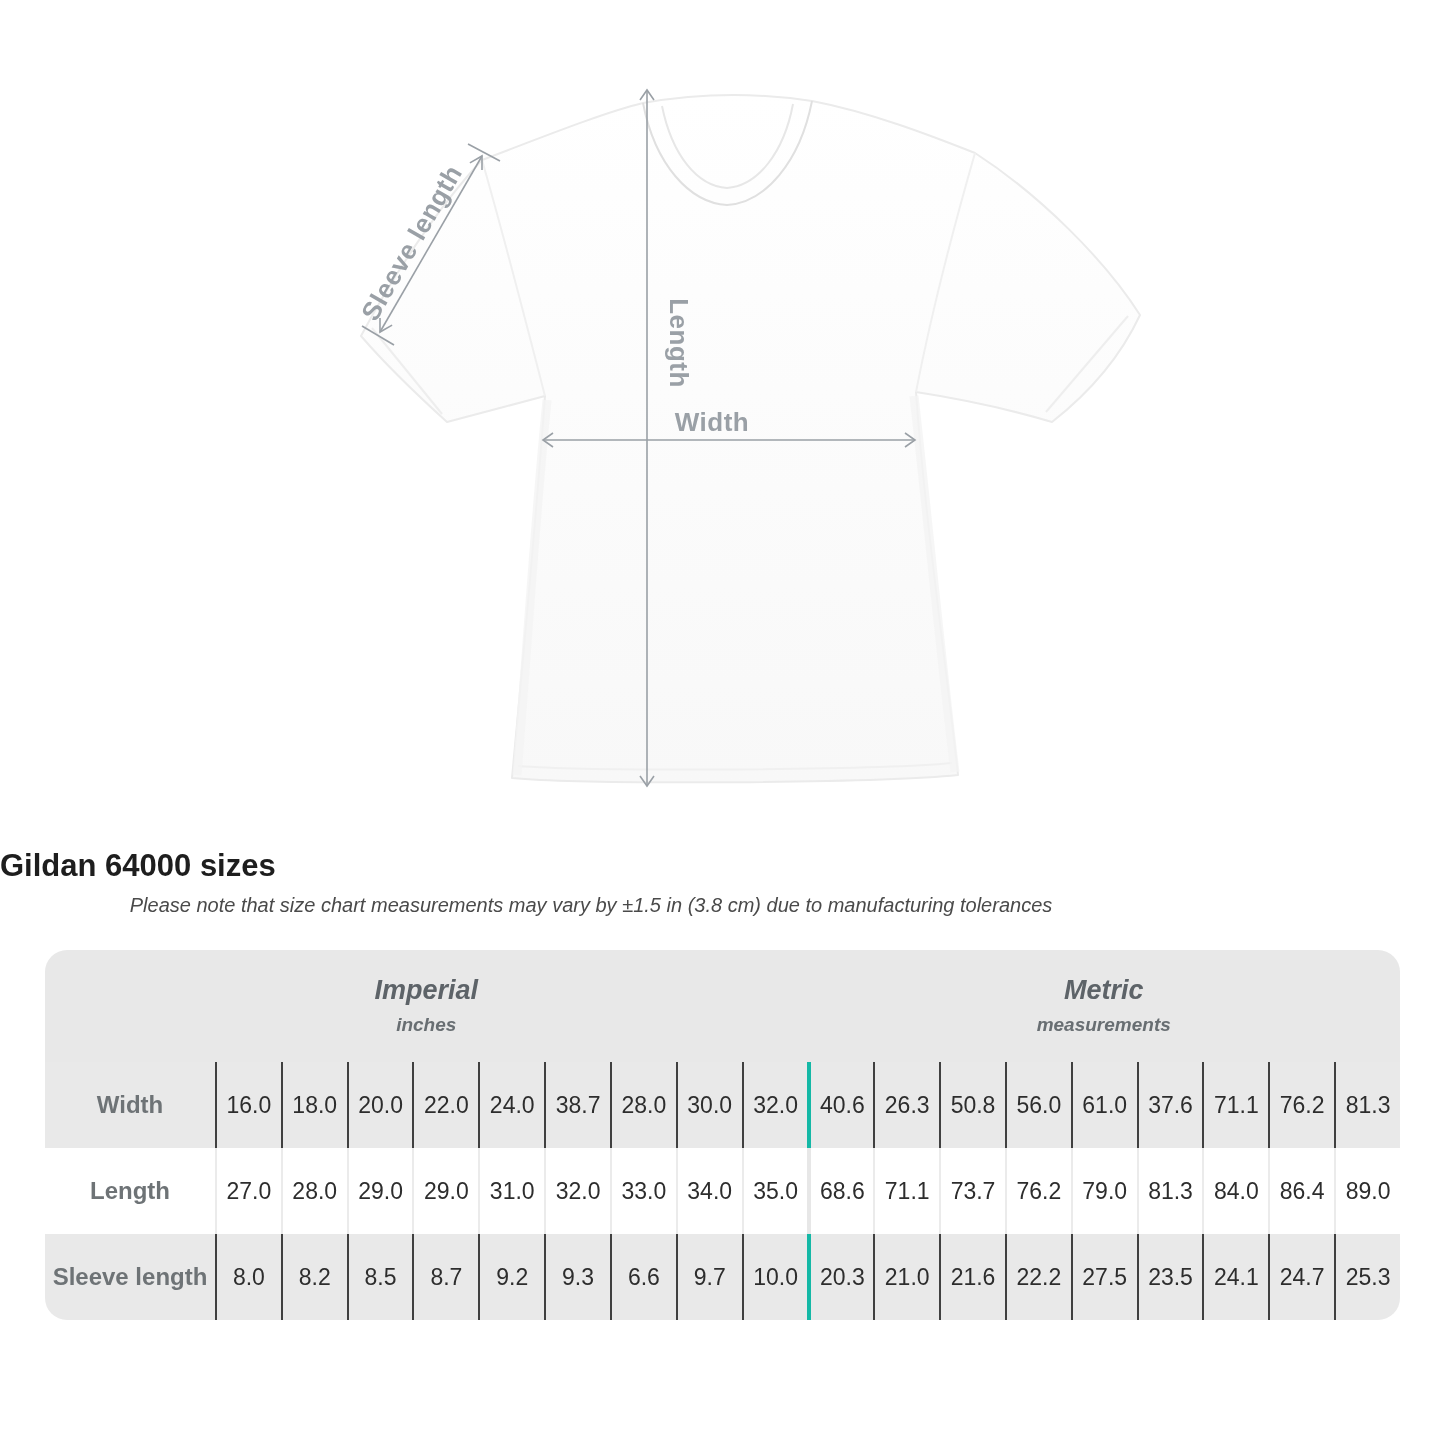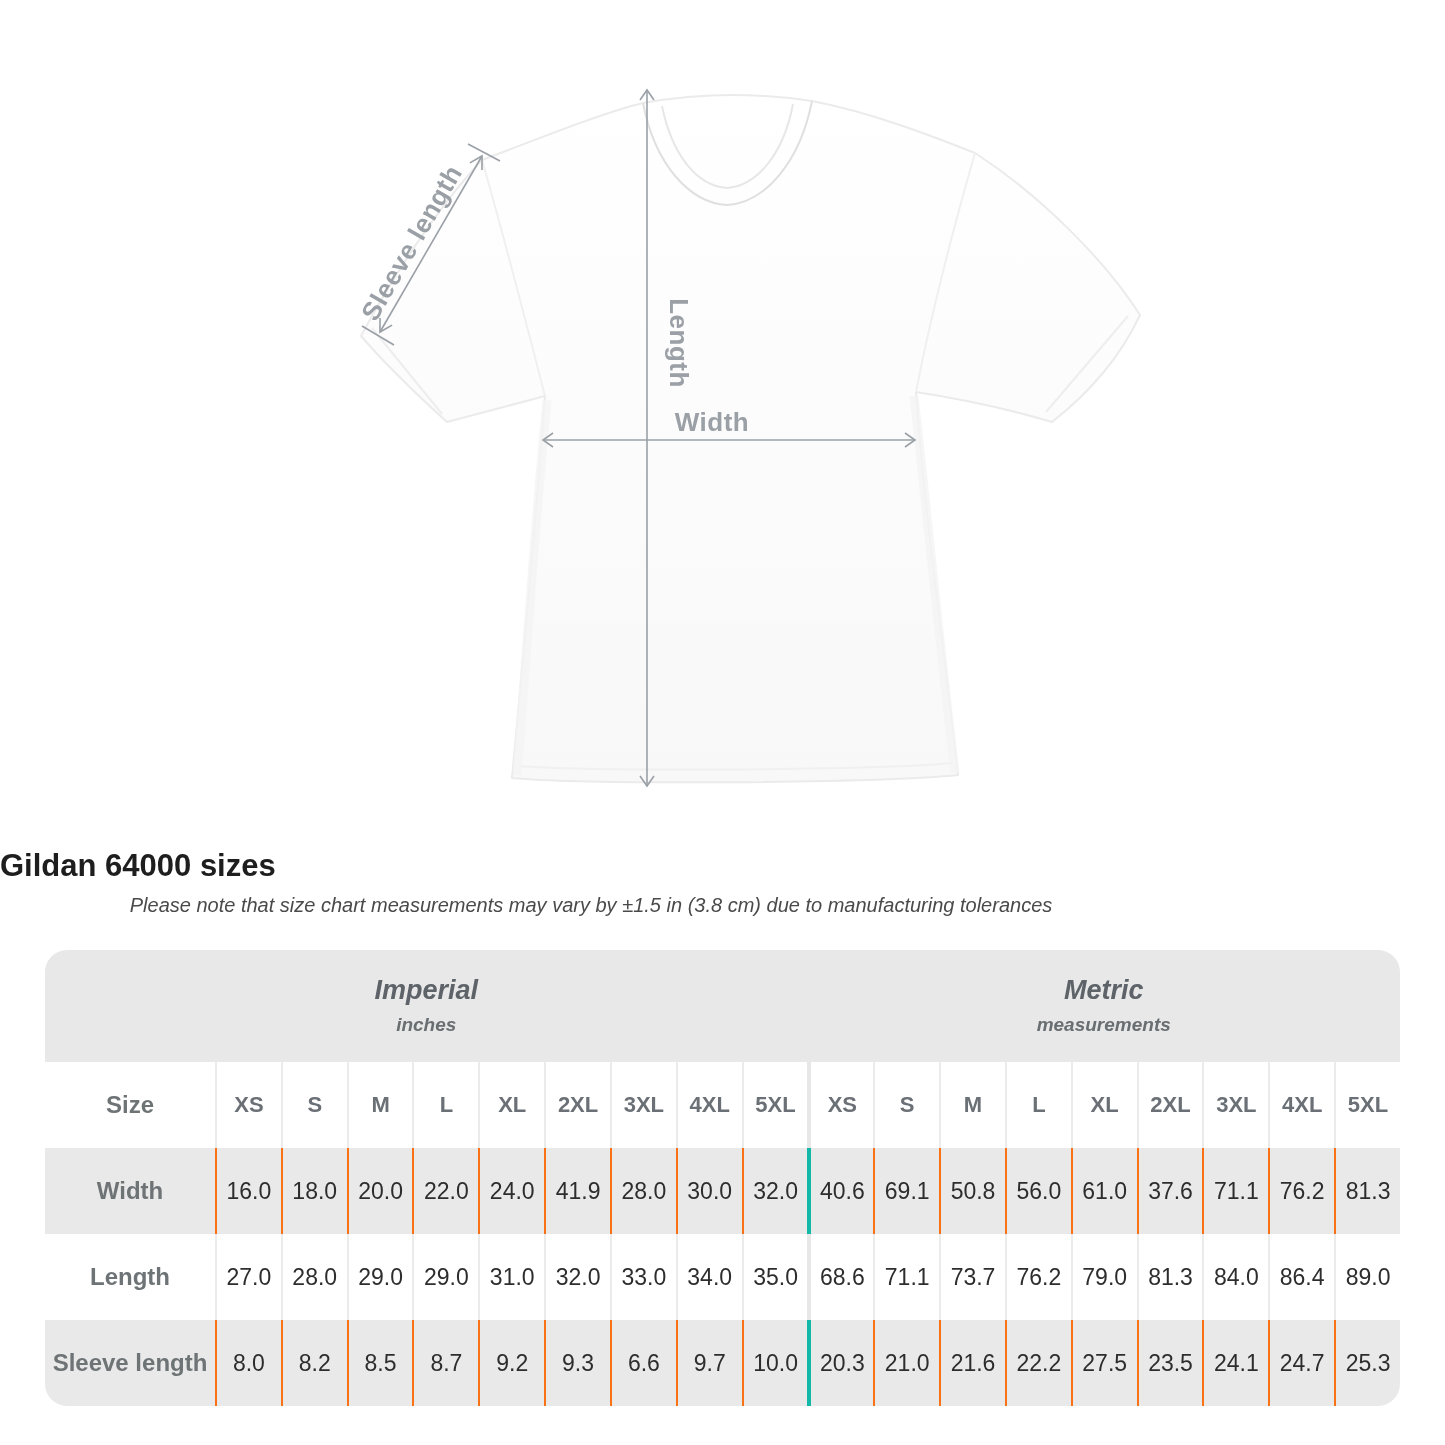--- a/index.html
+++ b/index.html
@@ -28,21 +28,21 @@
   .section-unit{font-size:19px;font-style:italic;color:#686e72;margin-top:8px;}
   .head-row td,.head-row th{height:84px;background:#fff;}
   .data-row td{height:84px;background:#fff;}
   tr.shade td{background:#e9e9e9;}
   .rowlabel{font-size:24px;font-weight:bold;color:#6e7376;text-align:center;vertical-align:middle;}
   .colhead{font-size:22px;font-weight:bold;color:#6a7075;text-align:center;vertical-align:middle;padding:0;}
   .val{font-size:23px;color:#2d2d2d;text-align:center;vertical-align:middle;padding:0;}
   
   .head-row .sep,.data-row:not(.shade) .sep{border-left:2px solid #ebebeb;}
   .head-row .sep-thick,.data-row:not(.shade) .sep-thick{border-left:4px solid #e7e7e7;}
-  tr.shade .sep{border-left:2px solid #f97316;margin-top:20px;}
+  tr.shade .sep{border-left:2px solid #404040;margin-top:20px;}
   tr.shade .sep-thick{border-left:4px solid #14b8a6;}
 </style>
 </head>
 <body>
 
 <div class="stage">
 
   <div class="figure">
     <svg width="1445" height="860" viewBox="0 0 1445 860">
       <defs>
@@ -133,54 +133,33 @@
           <tr class="band-row">
             <th class="band-cell" colspan="10">
               <div class="section-name">Imperial</div>
               <div class="section-unit">inches</div>
             </th>
             <th class="band-cell" colspan="9">
               <div class="section-name">Metric</div>
               <div class="section-unit">measurements</div>
             </th>
           </tr>
-          <tr class="head-row">
-            <td class="rowlabel">Size</td>
-            <th class="colhead sep">XS</th>
-            <th class="colhead sep">S</th>
-            <th class="colhead sep">M</th>
-            <th class="colhead sep">L</th>
-            <th class="colhead sep">XL</th>
-            <th class="colhead sep">2XL</th>
-            <th class="colhead sep">3XL</th>
-            <th class="colhead sep">4XL</th>
-            <th class="colhead sep">5XL</th>
-            <th class="colhead sep-thick">XS</th>
-            <th class="colhead sep">S</th>
-            <th class="colhead sep">M</th>
-            <th class="colhead sep">L</th>
-            <th class="colhead sep">XL</th>
-            <th class="colhead sep">2XL</th>
-            <th class="colhead sep">3XL</th>
-            <th class="colhead sep">4XL</th>
-            <th class="colhead sep">5XL</th>
-          </tr>
           <tr class="data-row shade">
             <td class="rowlabel">Width</td>
             <td class="val sep">16.0</td>
             <td class="val sep">18.0</td>
             <td class="val sep">20.0</td>
             <td class="val sep">22.0</td>
             <td class="val sep">24.0</td>
-            <td class="val sep">41.9</td>
+            <td class="val sep">38.7</td>
             <td class="val sep">28.0</td>
             <td class="val sep">30.0</td>
             <td class="val sep">32.0</td>
             <td class="val sep-thick">40.6</td>
-            <td class="val sep">69.1</td>
+            <td class="val sep">26.3</td>
             <td class="val sep">50.8</td>
             <td class="val sep">56.0</td>
             <td class="val sep">61.0</td>
             <td class="val sep">37.6</td>
             <td class="val sep">71.1</td>
             <td class="val sep">76.2</td>
             <td class="val sep">81.3</td>
           </tr>
           <tr class="data-row">
             <td class="rowlabel">Length</td>

